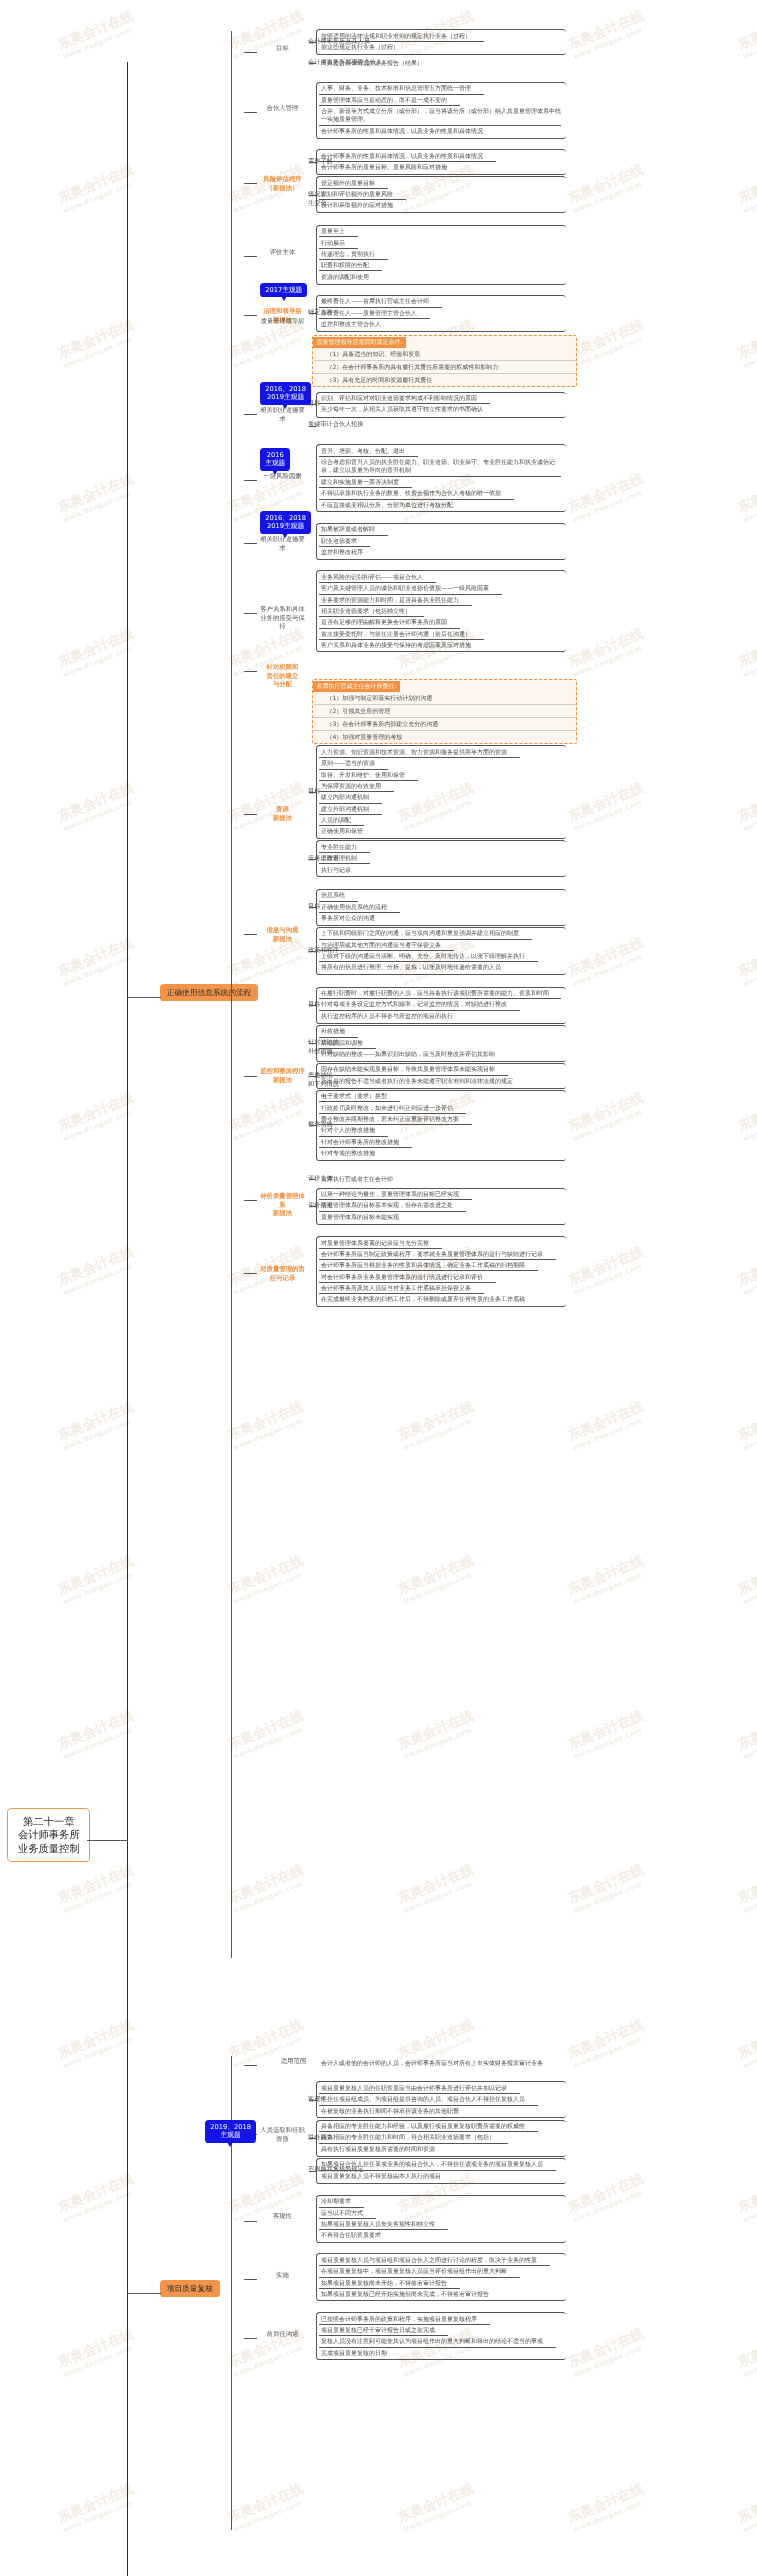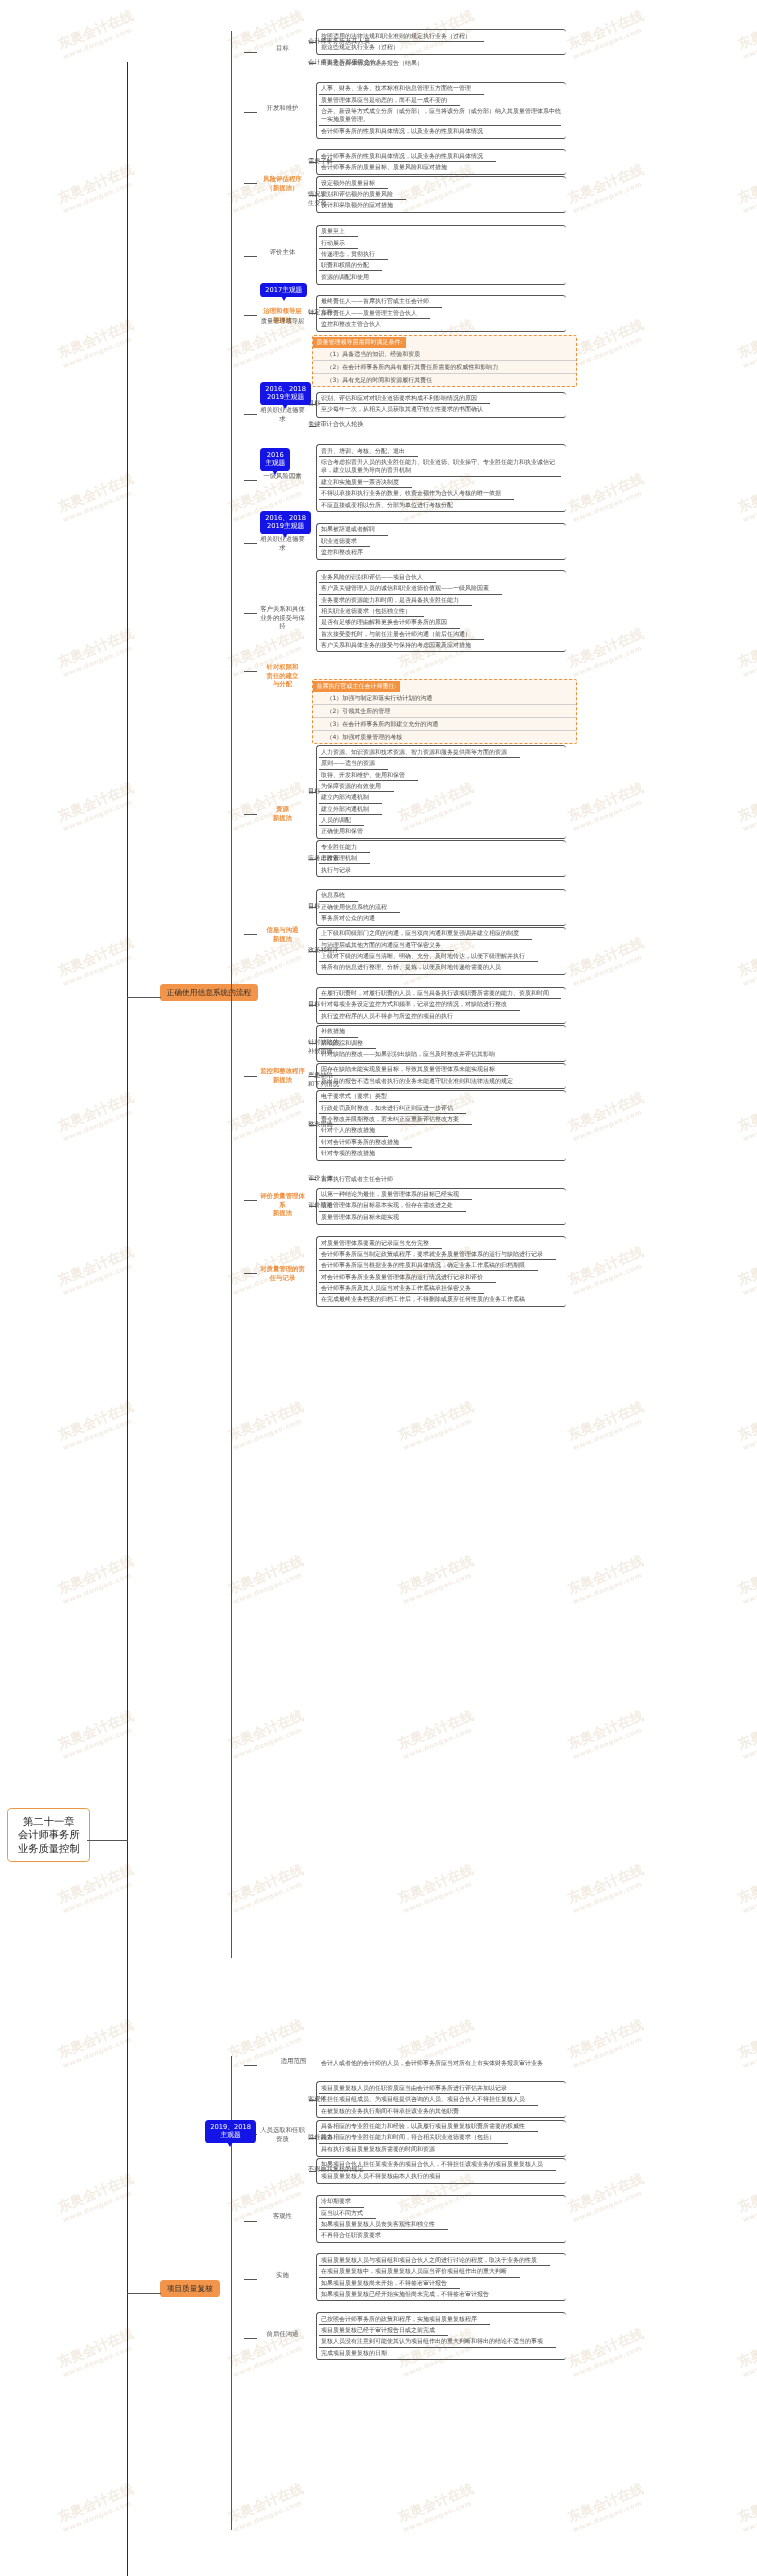--- a/index.html
+++ b/index.html
@@ -169,21 +169,21 @@
       <div class="l3b" style="left:258px;top:44px;width:49px;">目标</div>
       <div class="hline" style="left:244px;top:52px;width:13.4px;"></div>
       <div class="rbox" style="left:316px;top:82px;width:249px;height:55px;border-right:none;"></div>
       <div class="leaf" style="position:absolute;left:321px;top:83px;width:242px;">人事、财务、业务、技术标准和信息管理五方面统一管理</div>
       <div class="underline" style="left:319px;top:94px;width:165px;"></div>
       <div class="leaf" style="position:absolute;left:321px;top:95px;width:242px;">质量管理体系应当是动态的，而不是一成不变的</div>
       <div class="underline" style="left:319px;top:105px;width:141px;"></div>
       <div class="leaf" style="position:absolute;left:321px;top:106px;width:242px;">合并、新设等方式成立分所（或分部），应当将该分所（或分部）纳入其质量管理体系中统一实施质量管理。</div>
       <div class="underline" style="left:319px;top:125px;width:242px;"></div>
       <div class="leaf" style="position:absolute;left:321px;top:126px;width:242px;">会计师事务所的性质和具体情况，以及业务的性质和具体情况</div>
-      <div class="l3b" style="left:258px;top:104px;width:49px;">开发和维护</div>
+      <div class="l3b" style="left:258px;top:104px;width:49px;">合伙人管理</div>
       <div class="hline" style="left:244px;top:112px;width:13.4px;"></div>
       <div class="rbox" style="left:316px;top:149px;width:249px;height:24px;border-right:none;"></div>
       <div class="leaf" style="position:absolute;left:321px;top:151px;width:242px;">会计师事务所的性质和具体情况，以及业务的性质和具体情况</div>
       <div class="underline" style="left:319px;top:161px;width:177px;"></div>
       <div class="leaf" style="position:absolute;left:321px;top:162px;width:242px;">会计师事务所的质量目标、质量风险和应对措施</div>
       <div class="mid" style="position:absolute;left:308px;top:157px;width:0px;transform:translateX(-100%);text-align:right;white-space:nowrap;">需要了解</div>
       <div class="hline" style="left:309px;top:162px;width:7.2px;"></div>
       <div class="rbox" style="left:316px;top:176px;width:249px;height:35px;border-right:none;"></div>
       <div class="leaf" style="position:absolute;left:321px;top:178px;width:242px;">设定额外的质量目标</div>
       <div class="underline" style="left:319px;top:188px;width:69px;"></div>

